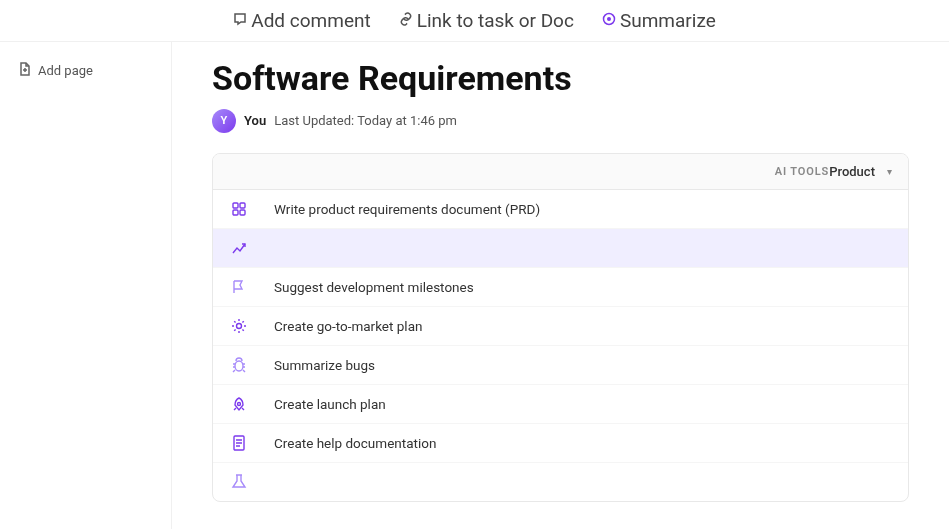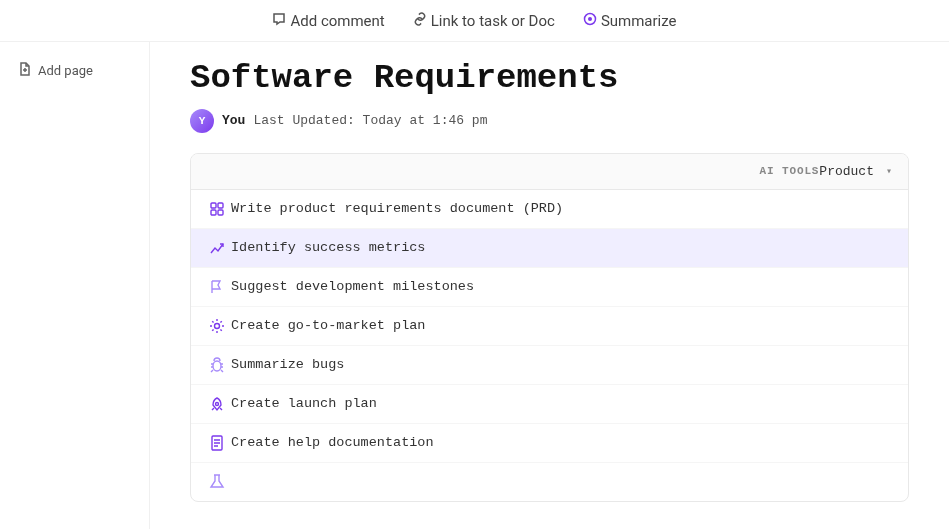--- a/index.html
+++ b/index.html
@@ -19,58 +19,57 @@
       justify-content: center;
       gap: 28px;
       padding: 10px 20px;
       border-bottom: 1px solid #f0f0f0;
       height: 42px;
     }
     .toolbar-item {
       display: flex;
       align-items: center;
       gap: 4px;
-      font-size: 15px;
+      font-size: 19px;
       color: #444;
       cursor: pointer;
     }
     .toolbar-icon {
       font-size: 14px;
     }
 
     
     .main-layout {
       display: flex;
       height: calc(529px - 42px);
     }
 
     
     .sidebar {
-      width: 150px;
+      width: 172px;
       padding: 16px 12px;
       border-right: 1px solid #f0f0f0;
       flex-shrink: 0;
     }
     .add-page-btn {
       display: flex;
       align-items: center;
       gap: 6px;
       font-size: 13px;
       color: #555;
       cursor: pointer;
       padding: 4px 6px;
       border-radius: 4px;
     }
 
     
     .content {
       flex: 1;
       padding: 16px 40px;
       overflow-y: auto;
-      font-family: Liberation Mono, monospace;
     }
 
     .page-title {
       font-size: 34px;
       font-weight: 700;
       color: #111;
       margin-bottom: 10px;
       line-height: 1.2;
     }
 
@@ -132,21 +131,21 @@
     }
     .chevron-down {
       font-size: 10px;
       color: #888;
     }
 
     
     .tool-item {
       display: flex;
       align-items: center;
-      gap: 4px;
+      gap: 25px;
       padding: 9px 16px;
       font-size: 13.5px;
       color: #333;
       cursor: pointer;
       border-bottom: 1px solid #f5f5f5;
       transition: background 0.1s;
     }
     .tool-item:last-child { border-bottom: none; }
     .tool-item.active {
       background: #f0eeff;
@@ -242,21 +241,20 @@
             </span>
             <span>Write product requirements document (PRD)</span>
           </div>
           <div class="tool-item active">
             <span class="tool-icon">
               <svg viewBox="0 0 16 16" fill="none" stroke="#7c3aed" stroke-width="1.4">
                 <path d="M2 13L6 8l3 3 5-7"></path>
                 <polyline points="11,4 14,4 14,7"></polyline>
               </svg>
             </span>
-            <span>Identify success metrics</span>
           </div>
           <div class="tool-item">
             <span class="tool-icon">
               <svg viewBox="0 0 16 16" fill="none" stroke="#a78bfa" stroke-width="1.4">
                 <path d="M3 2v12M3 2h8l-2 4 2 4H3"></path>
               </svg>
             </span>
             <span>Suggest development milestones</span>
           </div>
           <div class="tool-item">

